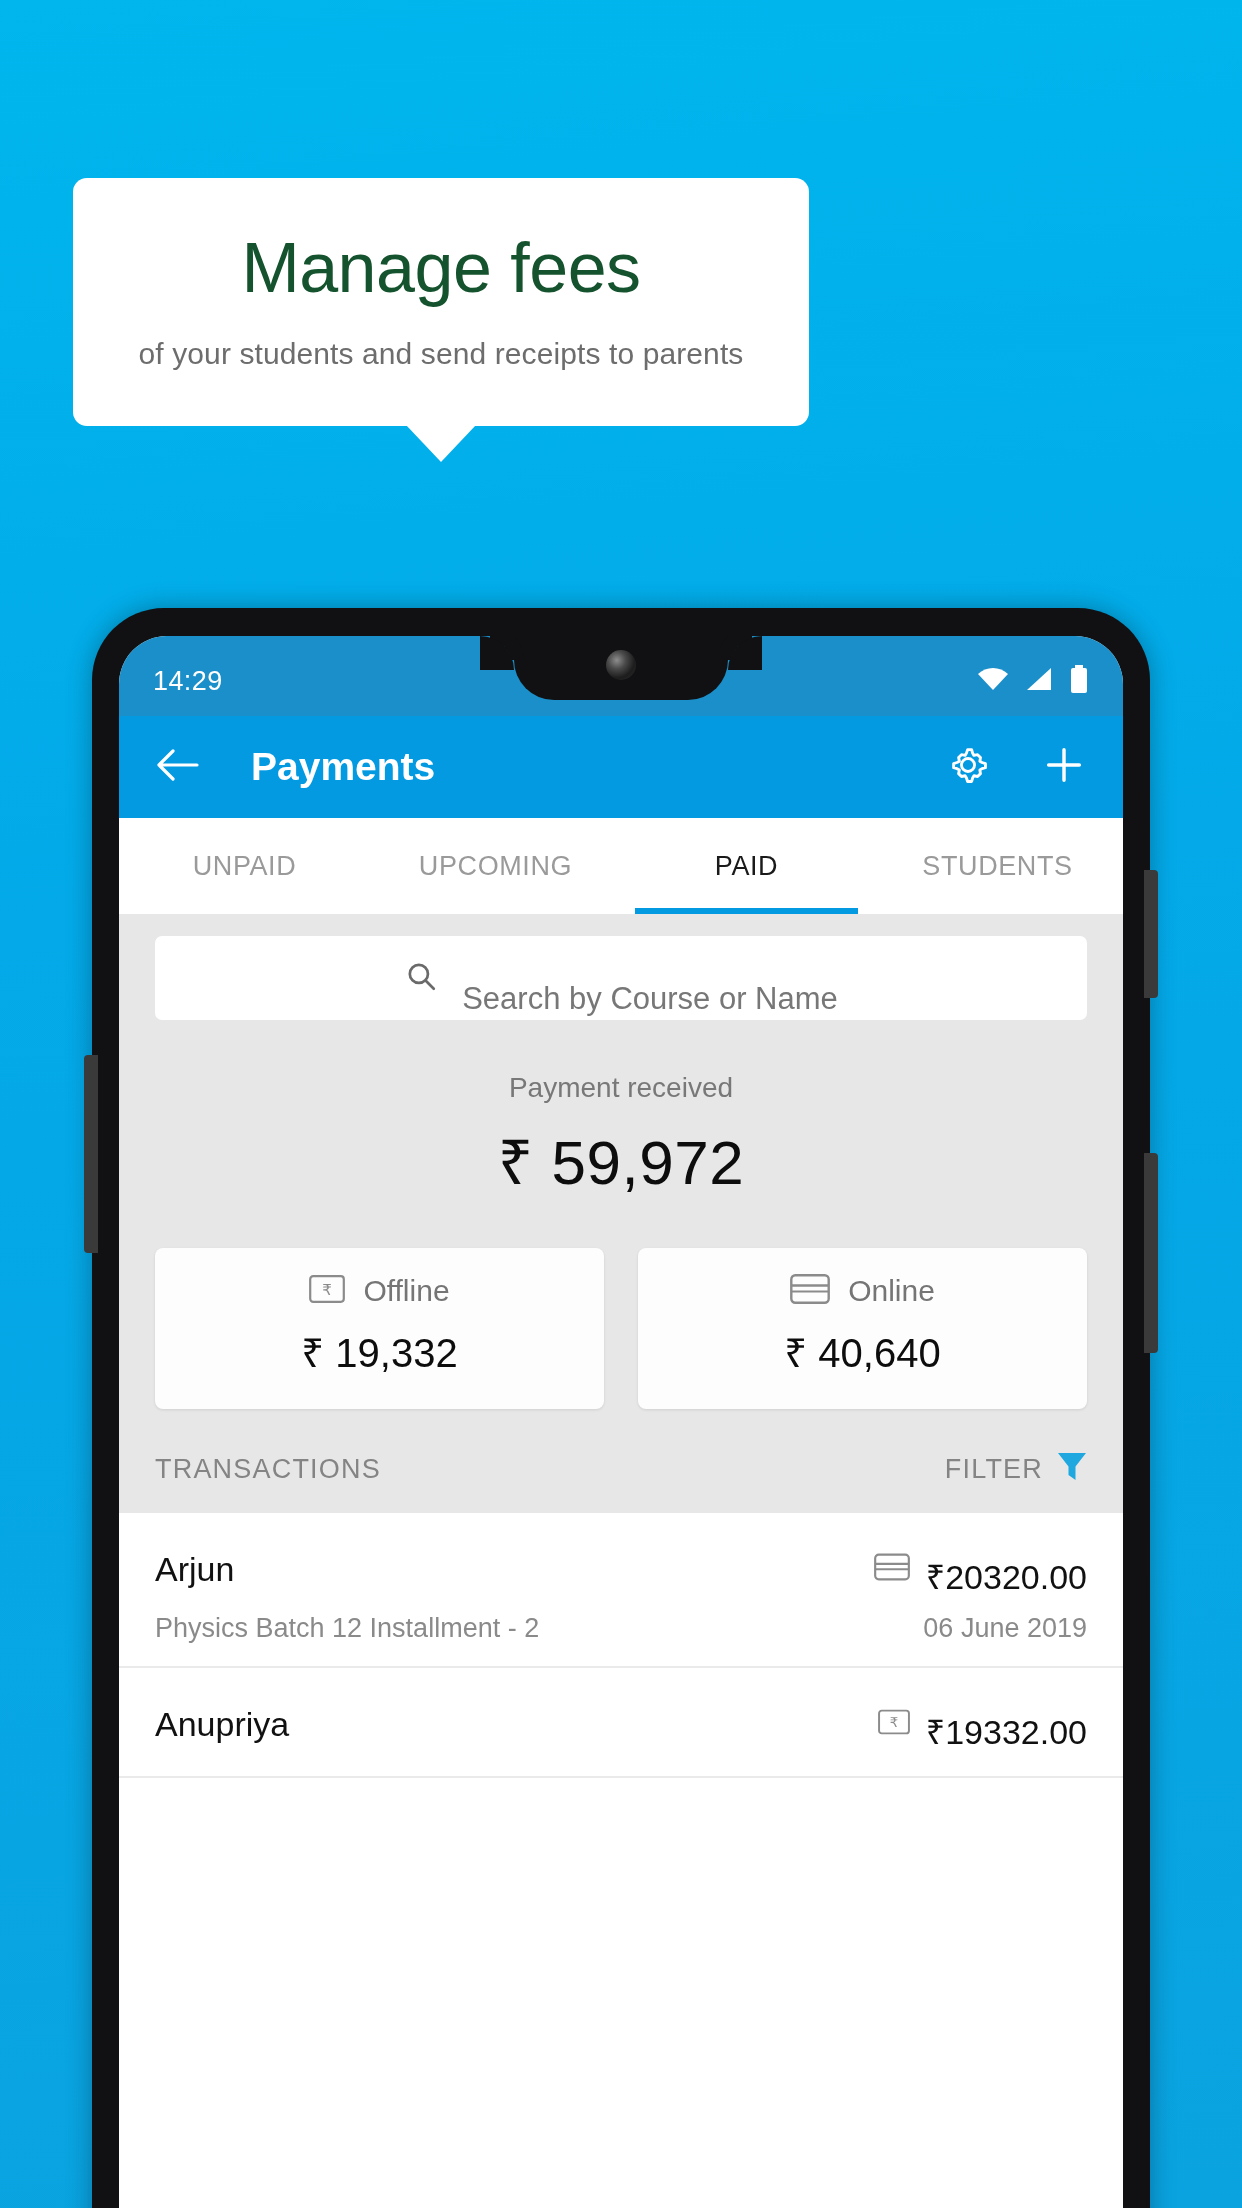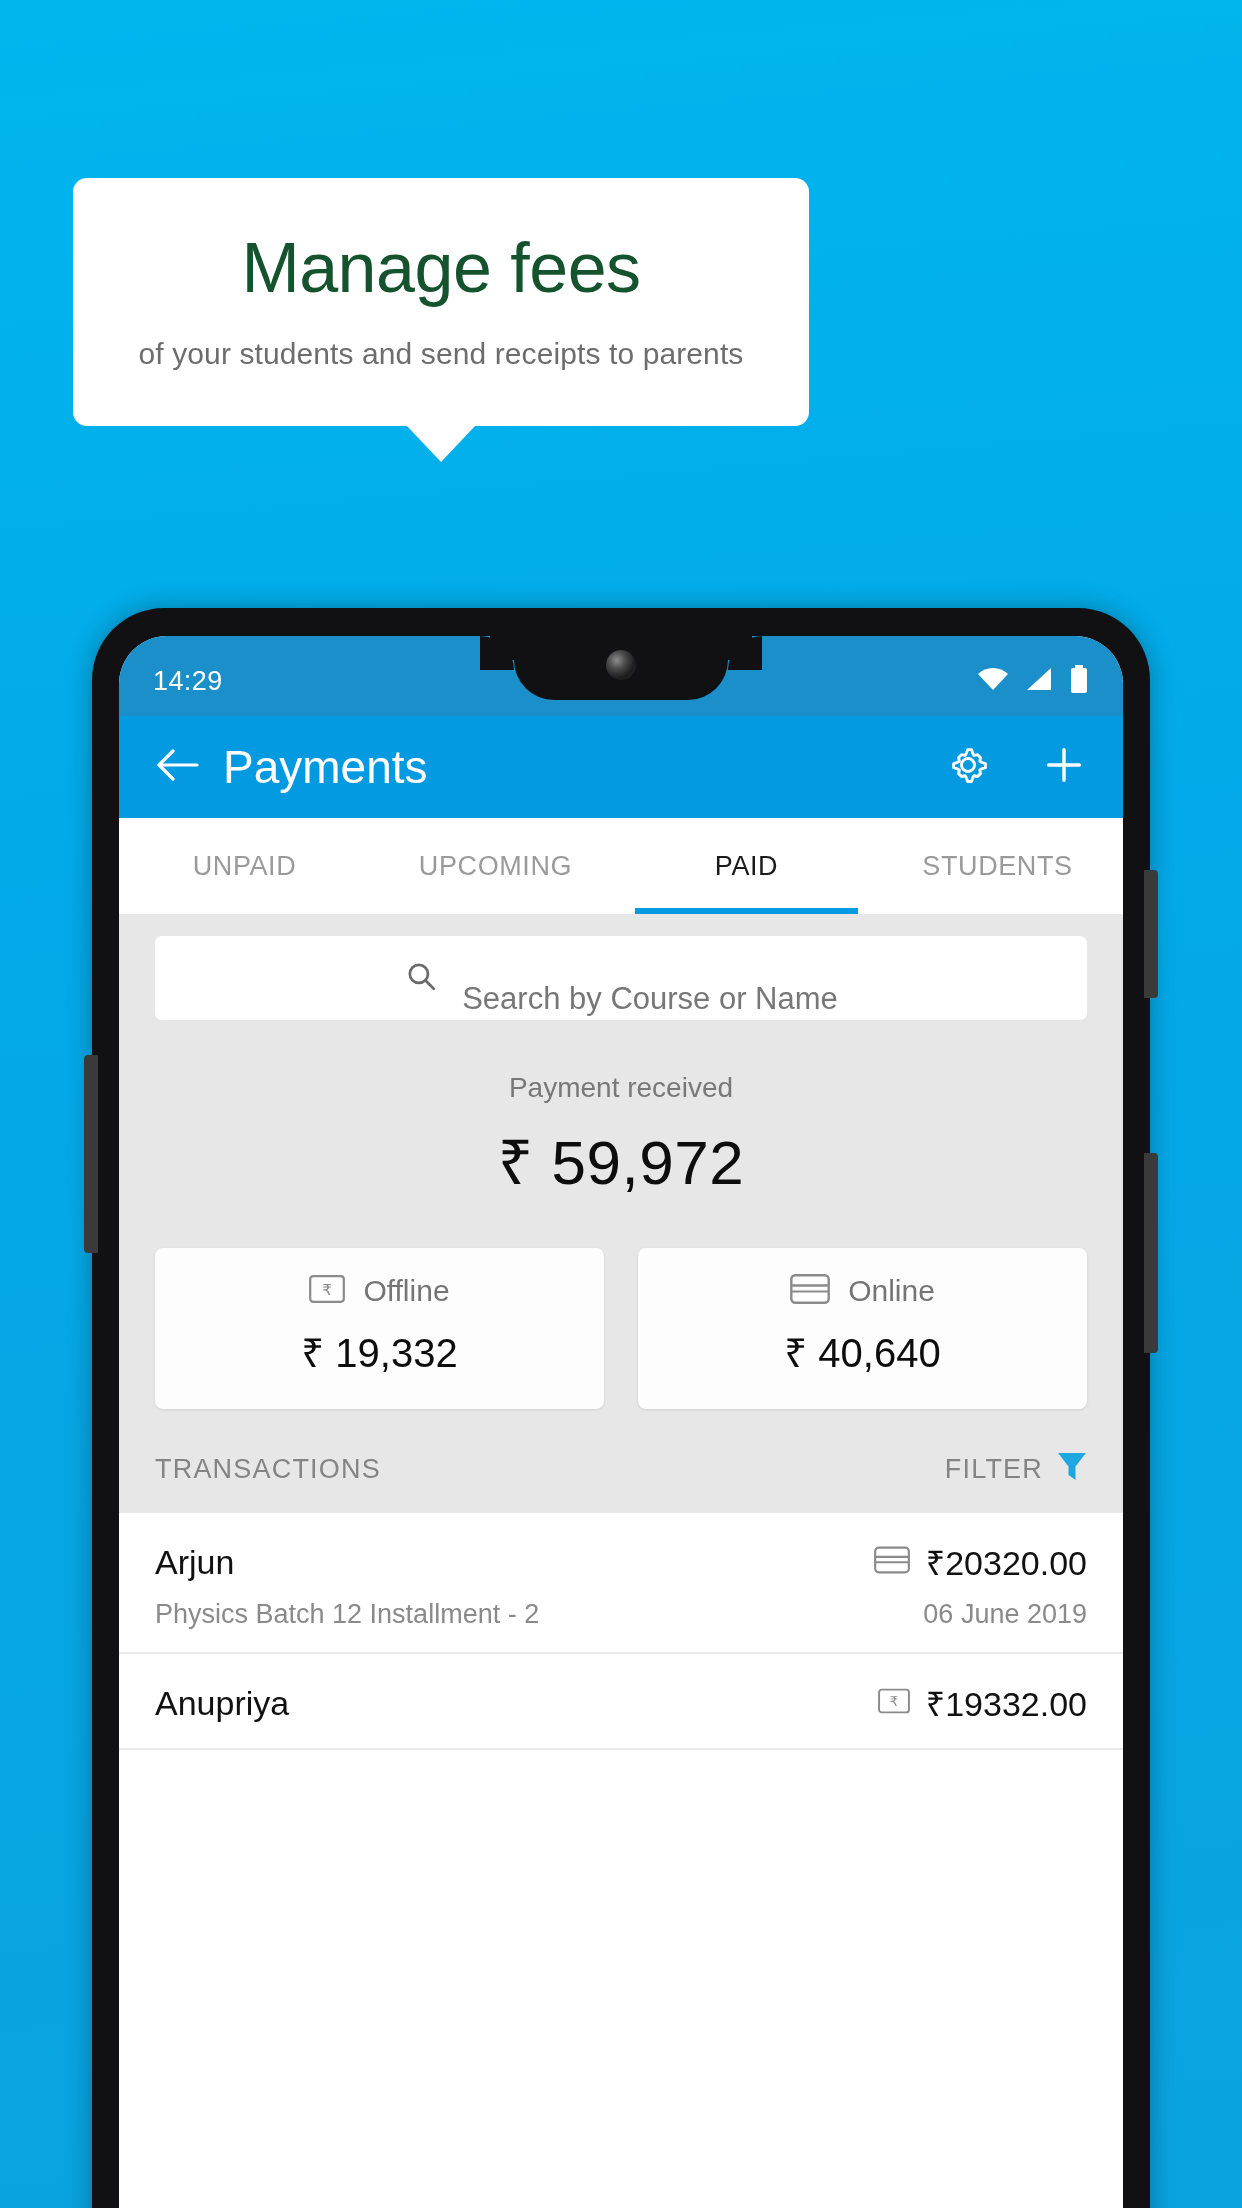--- a/index.html
+++ b/index.html
@@ -128,23 +128,23 @@
   
   #app-bar {
     height: 102px;
     background: #039ae1;
     display: flex;
     align-items: center;
     padding: 0 36px;
   }
   #app-title {
     color: #ffffff;
-    font-size: 46px;
-    font-weight: 400;
-    margin-left: 24px;
+    font-size: 39px;
+    font-weight: 700;
+    margin-left: 52px;
   }
   #app-bar-actions {
     margin-left: auto;
     display: flex;
     align-items: center;
     gap: 50px;
   }
 
   
   #tab-bar {
@@ -232,21 +232,21 @@
     gap: 14px;
   }
   #filter-label { color: #848484; font-size: 27px; letter-spacing: 1.2px; }
 
   
   #txn-list { background: #ffffff; }
   .txn-row { padding: 26px 36px 22px; border-bottom: 2px solid #eaeaea; }
   .txn-line1 { display: flex; align-items: center; }
   .txn-name { font-size: 34px; color: #111111; }
   .txn-amt-wrap { margin-left: auto; display: flex; align-items: center; gap: 16px; }
-  .txn-amount { font-size: 34px; color: #111111; }
+  .txn-amount { font-size: 34px; color: #111111; margin-top: 14px; }
   .txn-line2 { display: flex; align-items: center; margin-top: 14px; }
   .txn-desc { font-size: 27px; color: #8a8a8a; }
   .txn-date { margin-left: auto; font-size: 27px; color: #8a8a8a; }
 </style>
 </head>
 <body>
 
 <div id="promo-card">
   <div id="promo-title">Manage fees</div>
   <div id="promo-sub">of your students and send receipts to parents</div>

